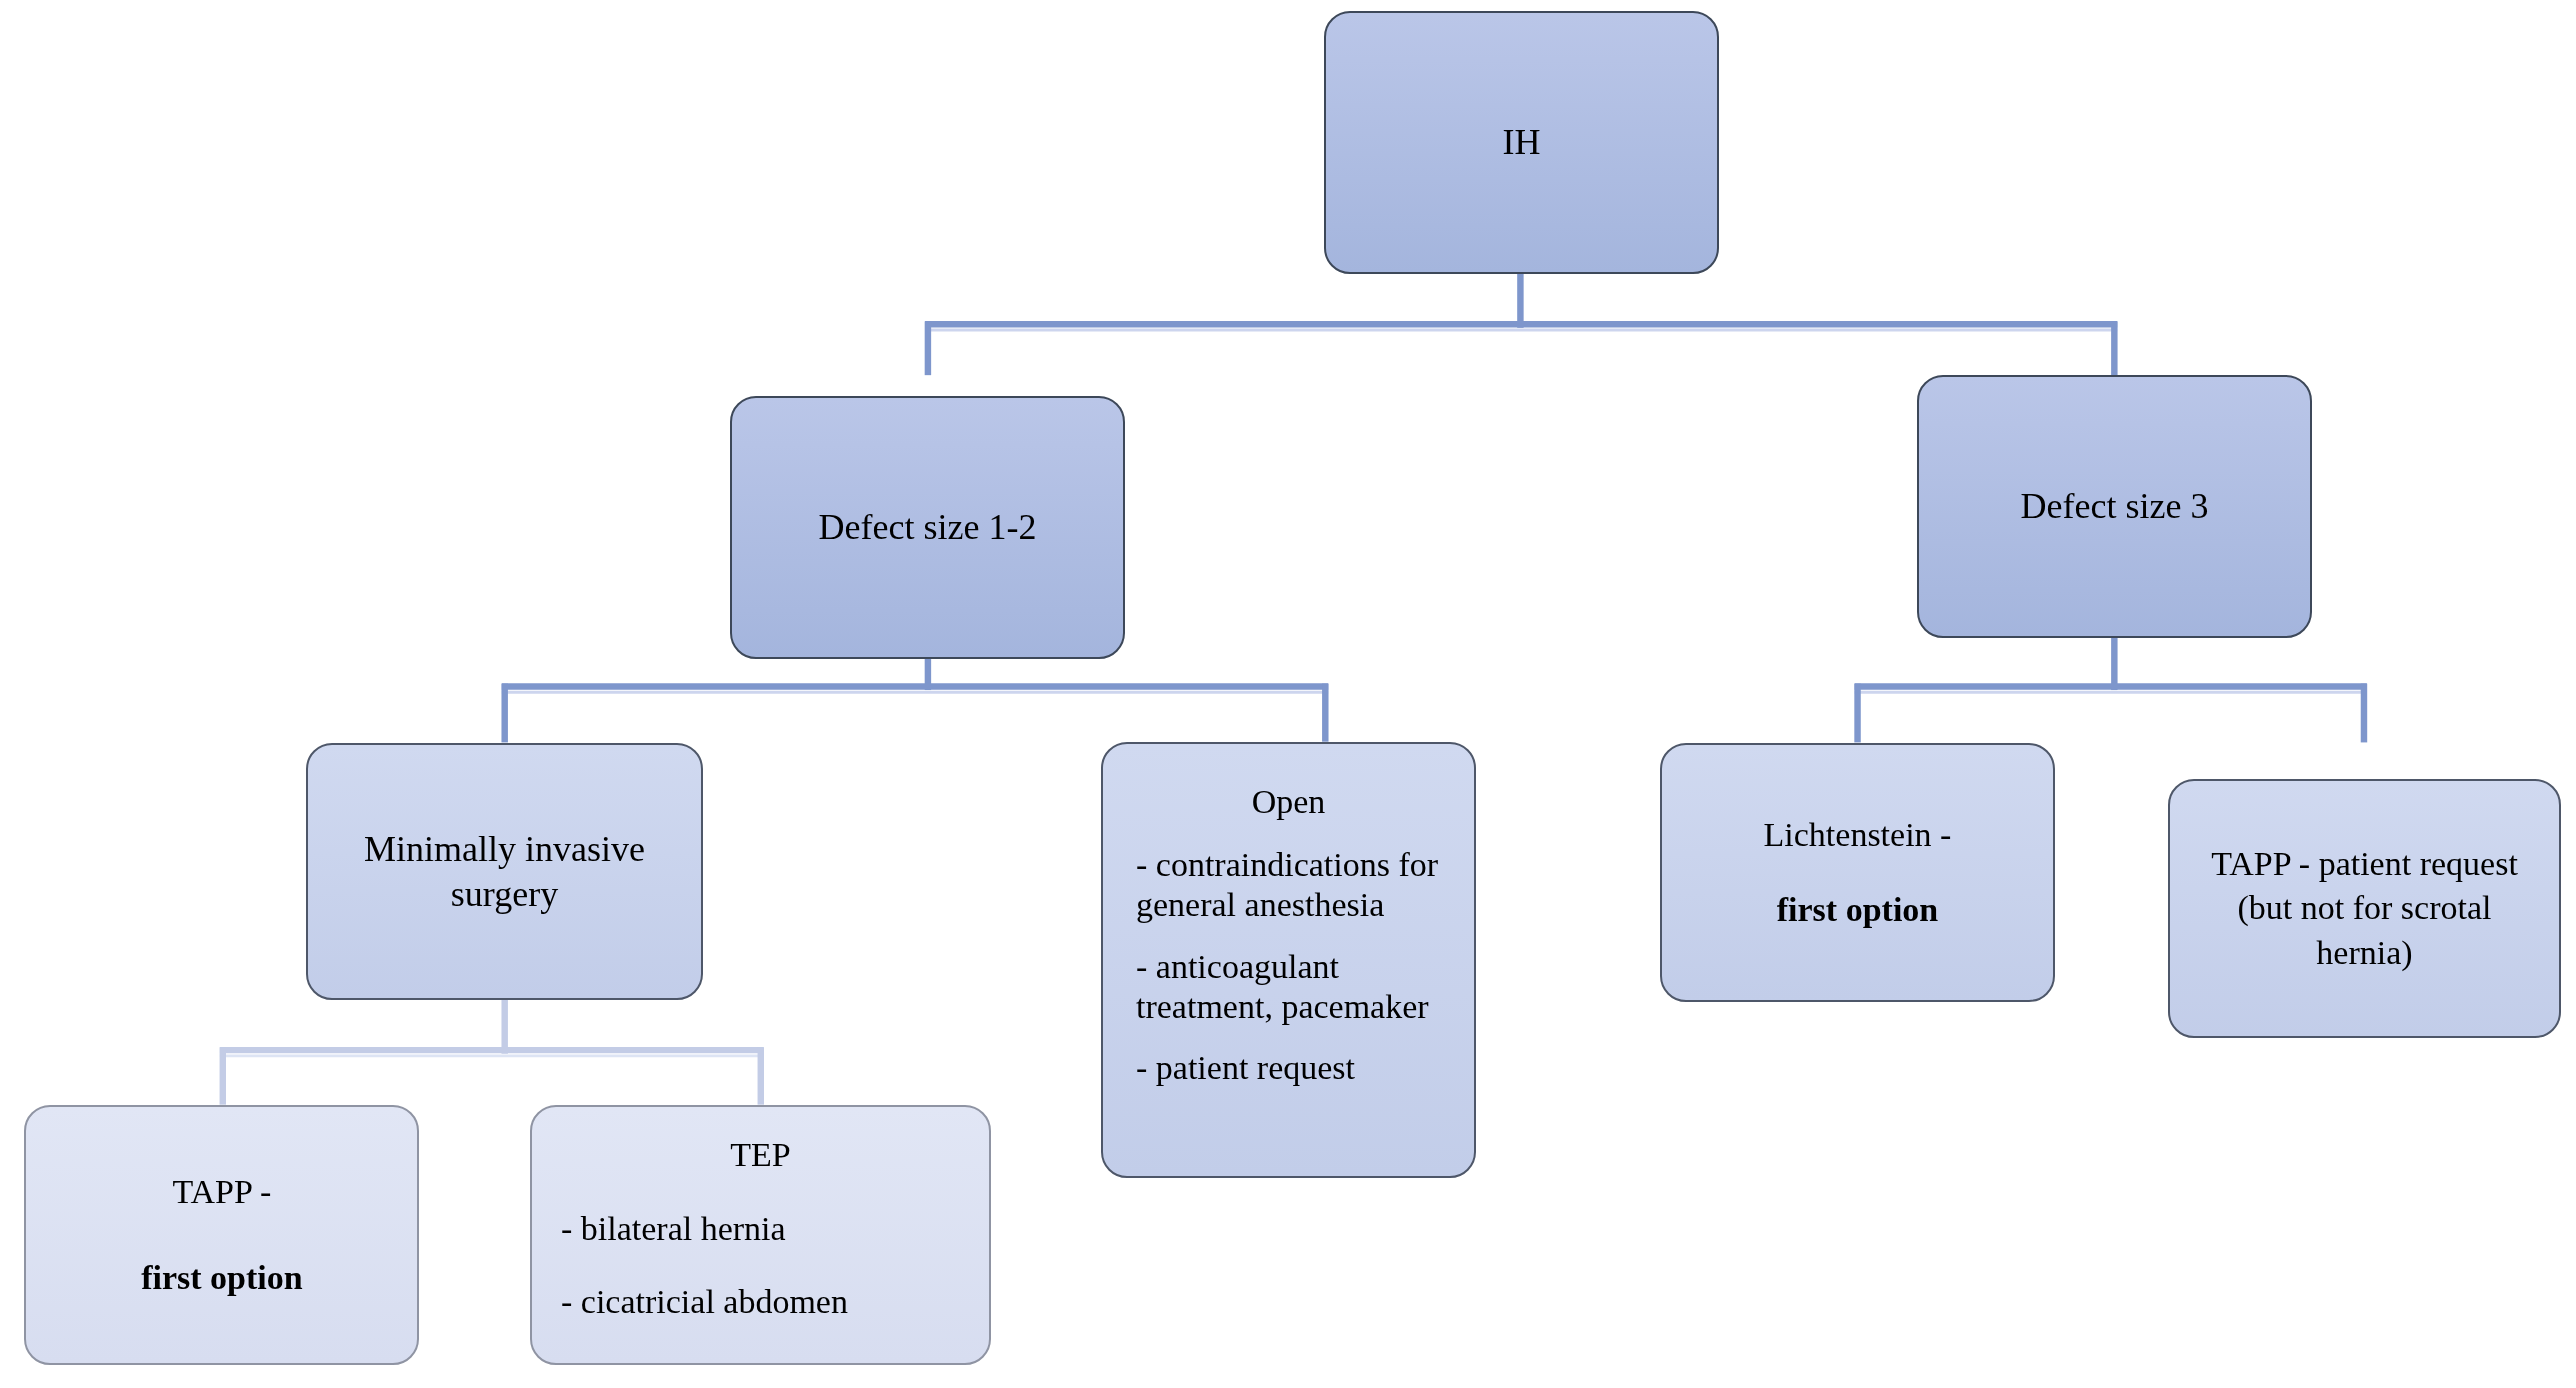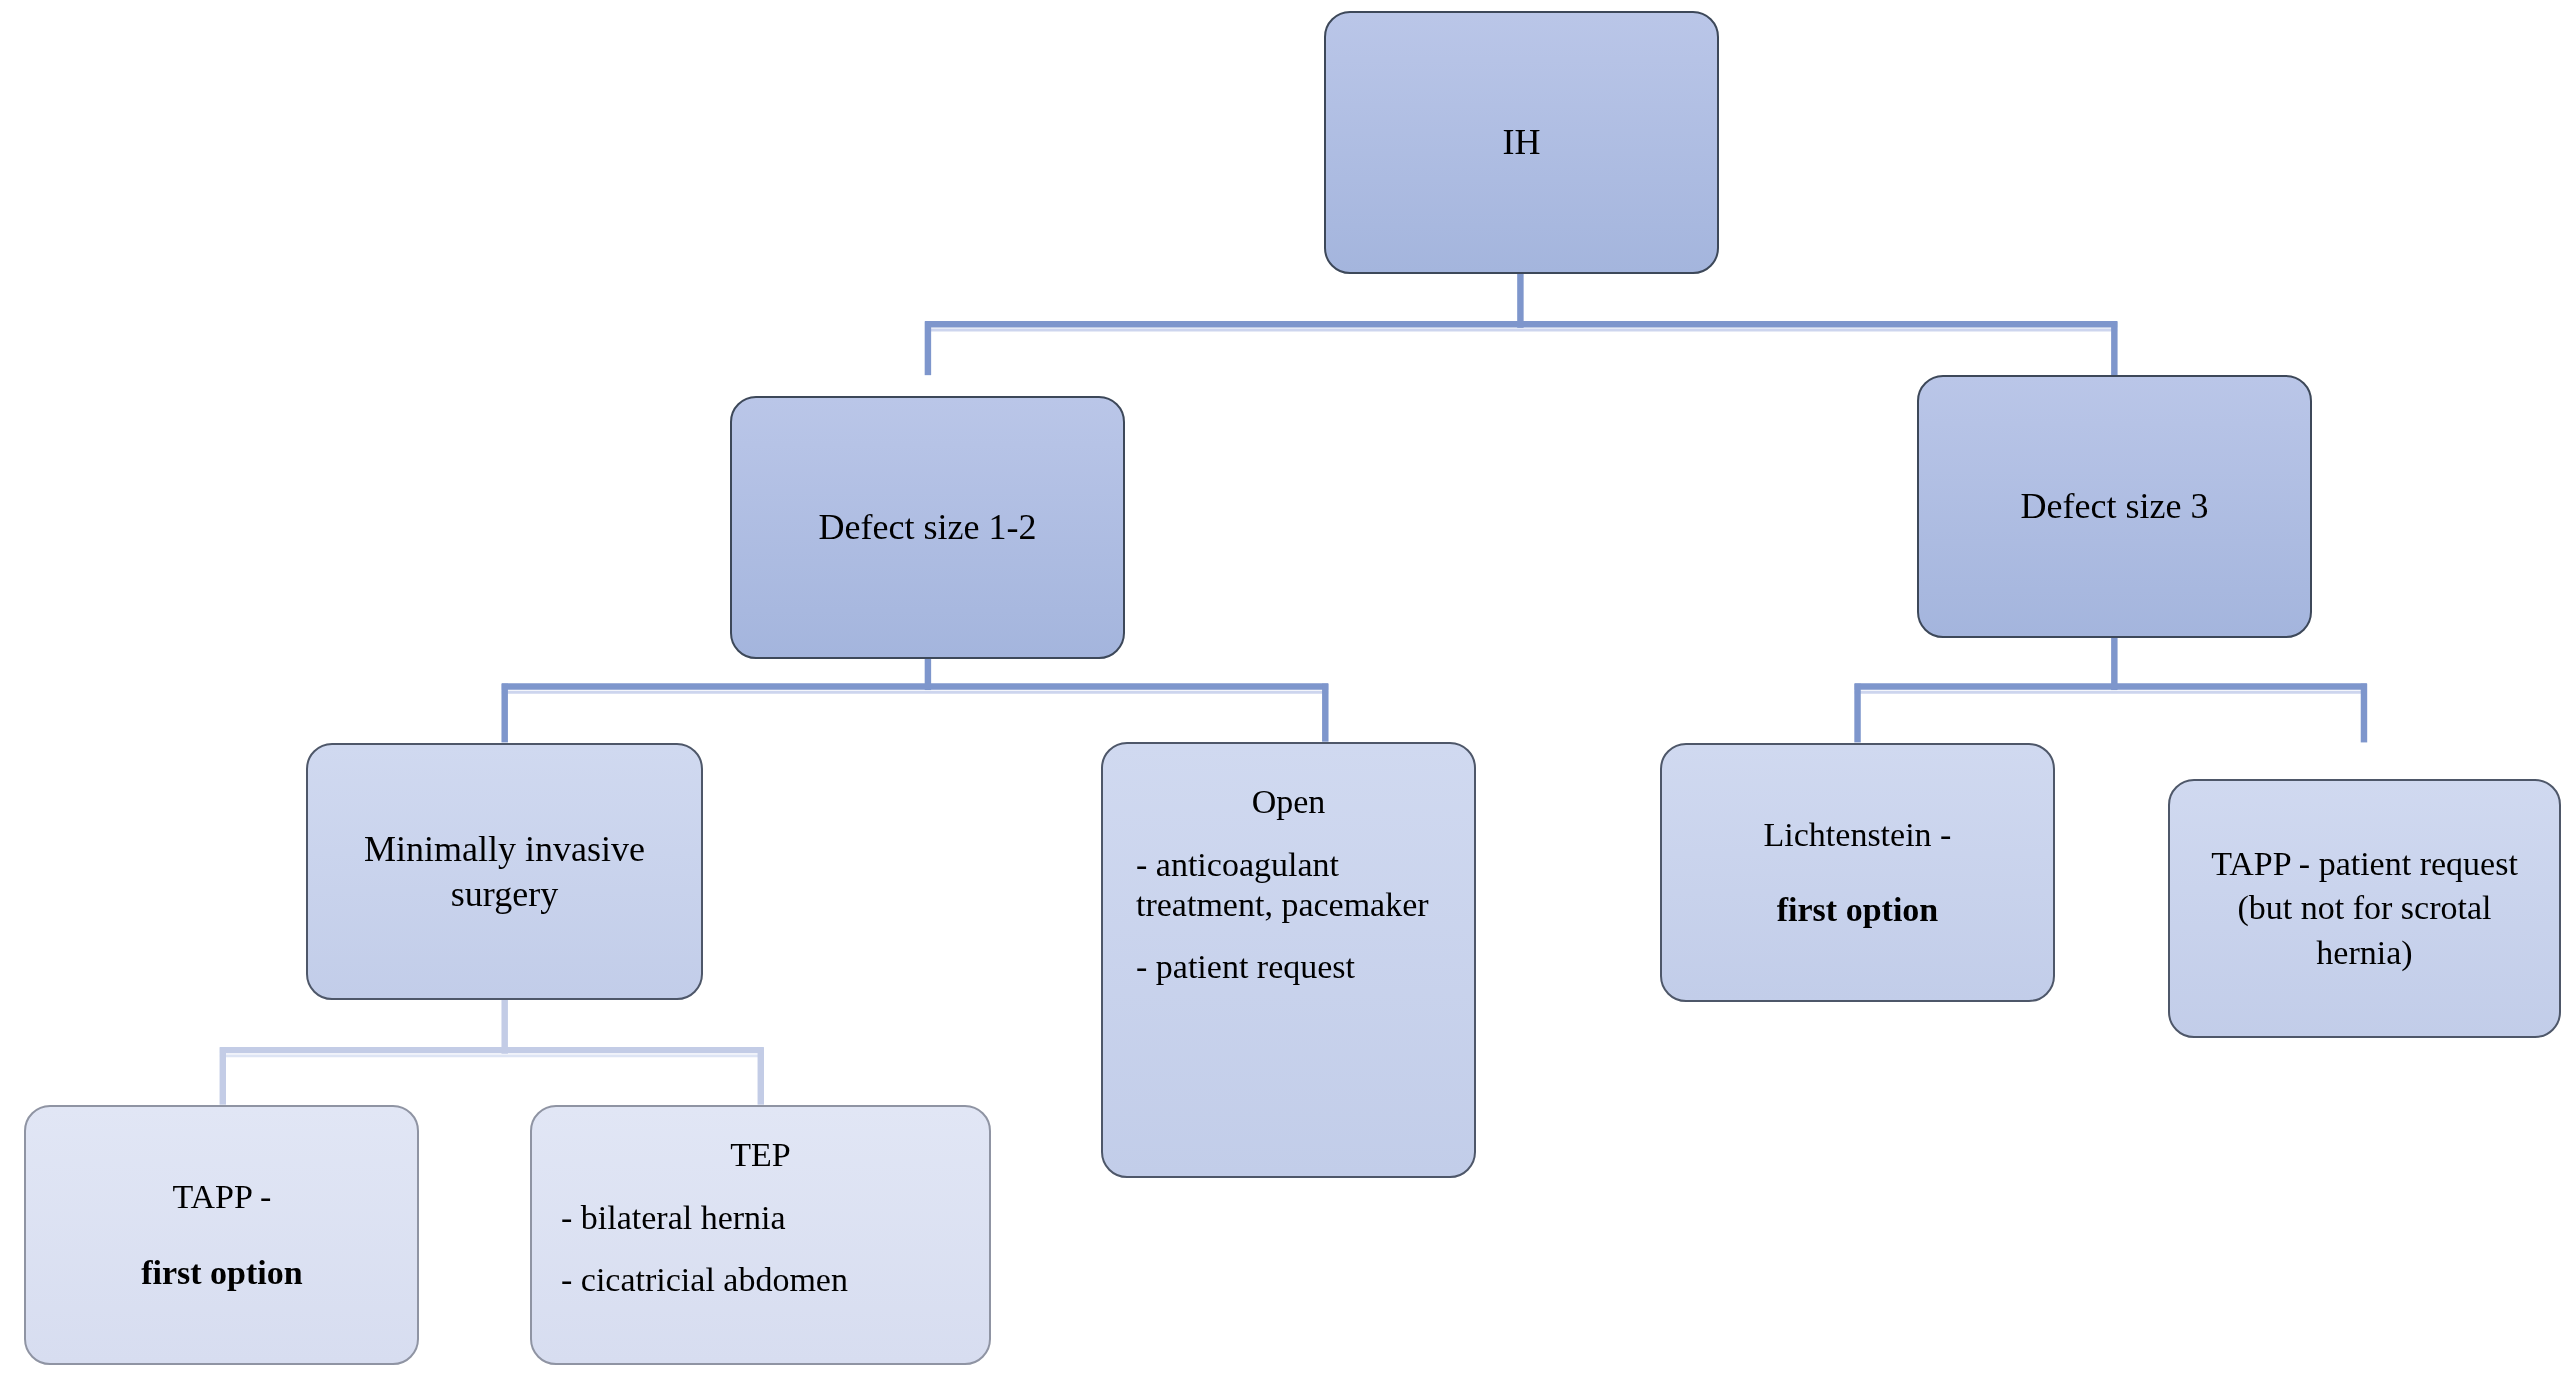--- a/index.html
+++ b/index.html
@@ -16,21 +16,21 @@
   .node {
     position:absolute; box-sizing:border-box;
     border-radius:26px;
     display:flex; flex-direction:column;
     justify-content:center; align-items:center;
     text-align:center;
     line-height:1.25;
   }
   .lv12 { background:linear-gradient(180deg,#bac6e8 0%,#a4b5dd 100%); border:2.2px solid #3d4859; }
   .lv3  { background:linear-gradient(180deg,#d0d9f0 0%,#c2cde9 100%); border:2.2px solid #4e5769; }
-  .lv4  { background:linear-gradient(180deg,#e1e6f5 0%,#d7ddf0 100%); border:2.2px solid #8f94a3; }
+  .lv4  { background:linear-gradient(180deg,#e1e6f5 0%,#d7ddf0 100%); border:2.2px solid #8f94a3;gap:11px; }
 
   #node-ih            { left:1324px; top:10.8px;   width:395px; height:263px; font-size:36px; }
   #node-defect12      { left:730px; top:396px;  width:395px; height:263px; font-size:36px; }
   #node-defect3       { left:1917px; top:375px;  width:395px; height:263px; font-size:36px; }
   #node-mis           { left:306px;  top:743px; width:397px; height:257px; font-size:36px; padding:0 29px; }
   #node-open          { left:1101px; top:742px; width:375px; height:436px; font-size:34px;
                         justify-content:flex-start; padding:37px 33px 0 33px; }
   #node-lichtenstein  { left:1660px; top:743px; width:395px; height:259px; font-size:34px; }
   #node-tapp-request  { left:2168px; top:743px; width:393px; height:259px; font-size:34px; padding:0 18.7px; line-height:1.3;margin-top:36px; }
   #node-tapp-first    { left:24.4px;   top:1105px; width:395px; height:260px; font-size:34px; }
@@ -84,20 +84,21 @@
   <div class="node lv12" id="node-defect3">
     <span>Defect size 3</span>
   </div>
 
   <div class="node lv3" id="node-mis">
     <span>Minimally invasive surgery</span>
   </div>
 
   <div class="node lv3" id="node-open">
     <span class="node-title">Open</span>
+    <span class="bullet">- contraindications for general anesthesia</span>
     <span class="bullet">- anticoagulant treatment, pacemaker</span>
     <span class="bullet">- patient request</span>
   </div>
 
   <div class="node lv3" id="node-lichtenstein">
     <span>Lichtenstein -</span>
     <span class="bold-line">first option</span>
   </div>
 
   <div class="node lv3" id="node-tapp-request">

